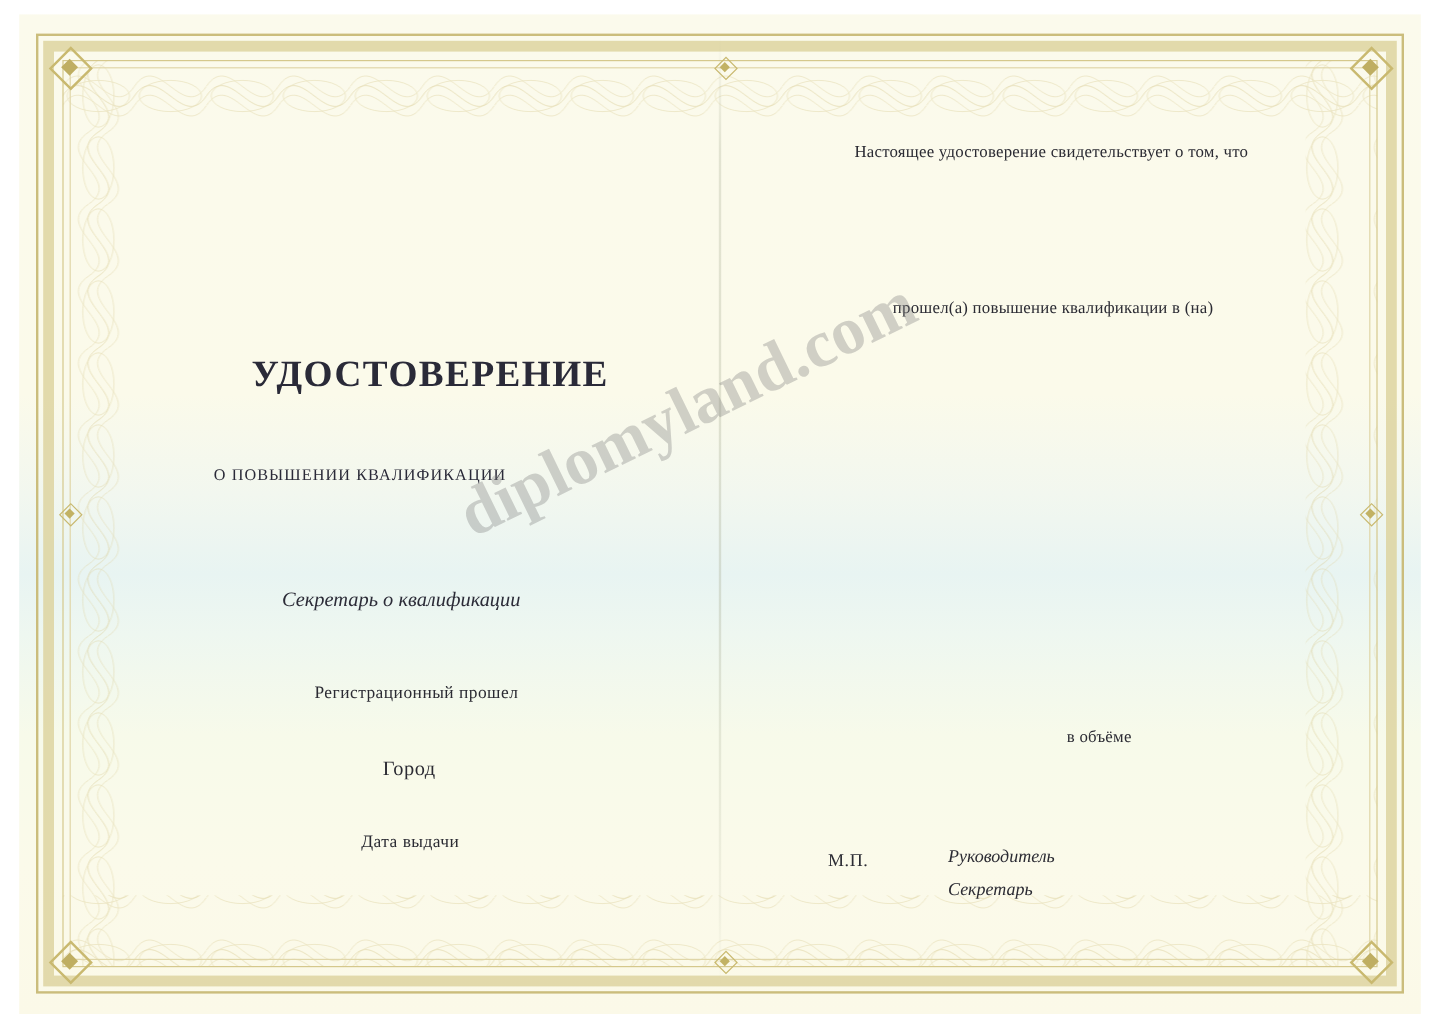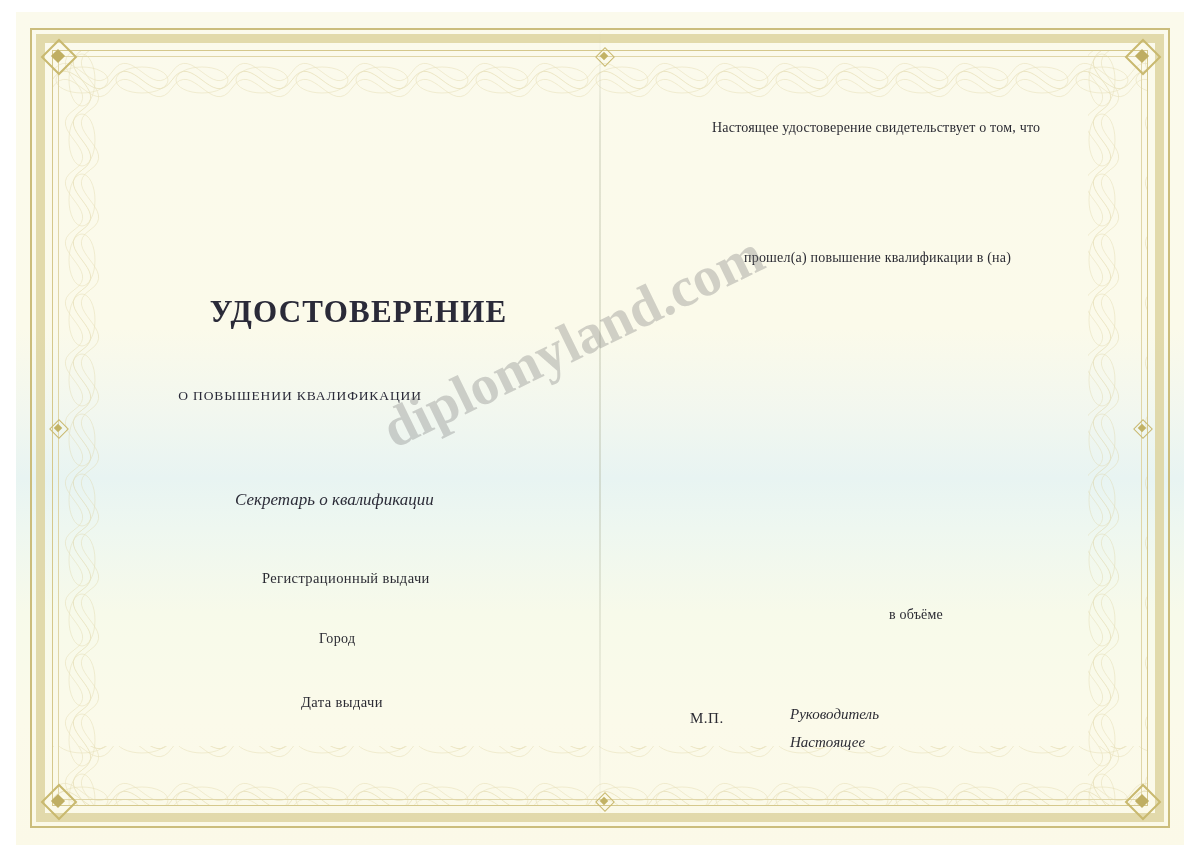--- a/index.html
+++ b/index.html
@@ -186,21 +186,21 @@
     margin-top: 24px;
   }
 
   .doc-kind {
     left: 235px; top: 490px;
     font-size: 17px;
     font-style: italic;
     color: #2c2c38;
   }
   .reg-num  { left: 262px; top: 570px; font-size: 14.5px; letter-spacing:.4px;}
-  .city     { left: 319px; top: 631px; font-size: 14px; letter-spacing:.4px;}
+  .city     { left: 319px; top: 631px; font-size: 17px; letter-spacing:.4px;}
   .issued   { left: 301px; top: 694px; font-size: 14.5px; letter-spacing:.4px;}
 
   .r1 { left: 712px; top: 120px;  font-size: 14px; letter-spacing:.2px;}
   .r2 { left: 744px; top: 250px;  font-size: 14px; letter-spacing:.2px;}
   .r3 { left: 726px; top: 439px;  font-size: 14px; letter-spacing:.2px;}
   .r4 { left: 889px; top: 607px;  font-size: 14px; letter-spacing:.2px;}
 
   .seal     { left: 690px; top: 710px; font-size: 15px; letter-spacing:.5px;}
   .head     { left: 790px; top: 706px; font-size: 15px; font-style: italic;}
   .secretary{ left: 790px; top: 734px; font-size: 15px; font-style: italic;}
@@ -265,27 +265,27 @@
   <div class="edge-diamond ed-bot"></div>
   <div class="edge-diamond ed-left"></div>
   <div class="edge-diamond ed-right"></div>
 
   <div class="fold"></div>
 
   <div class="t title">УДОСТОВЕРЕНИЕ</div>
   <div class="t subtitle">О ПОВЫШЕНИИ КВАЛИФИКАЦИИ</div>
 
   <div class="t doc-kind">Секретарь о квалификации</div>
-  <div class="t reg-num">Регистрационный выдачи</div>
+  <div class="t reg-num">Регистрационный прошел</div>
   <div class="t city">Город</div>
   <div class="t issued">Дата выдачи</div>
 
   <div class="t r1">Настоящее удостоверение свидетельствует о том, что</div>
   <div class="t r2">прошел(а) повышение квалификации в (на)</div>
   <div class="t r4">в объёме</div>
 
   <div class="t seal">М.П.</div>
   <div class="t head">Руководитель</div>
-  <div class="t secretary">Настоящее</div>
+  <div class="t secretary">Секретарь</div>
 
   <div class="watermark">diplomyland.com</div>
 
 </div>
 
 </body></html>

